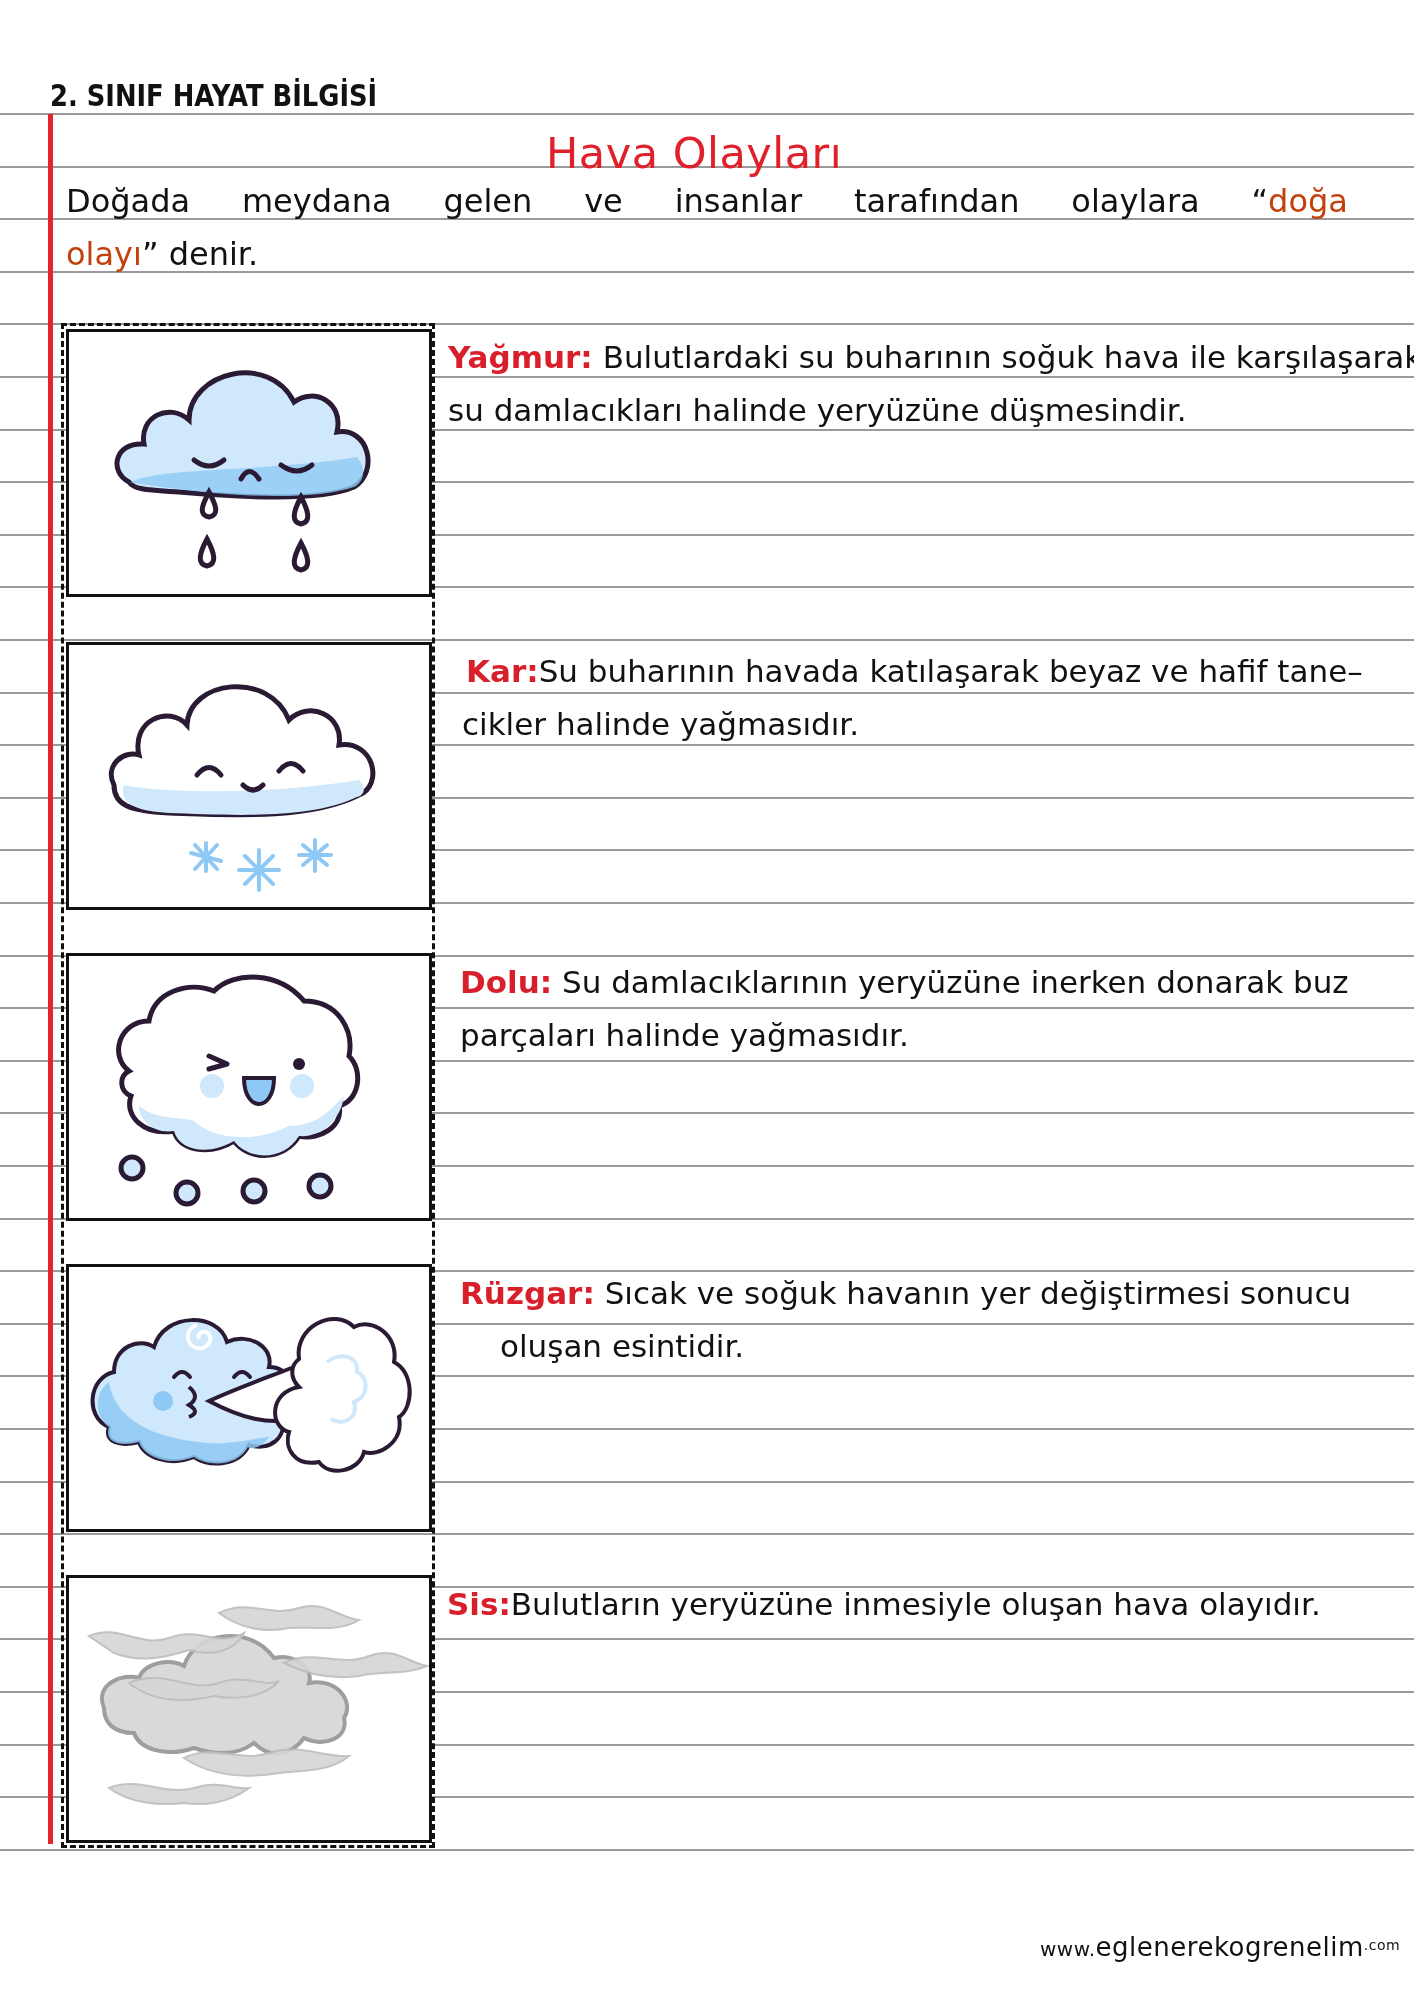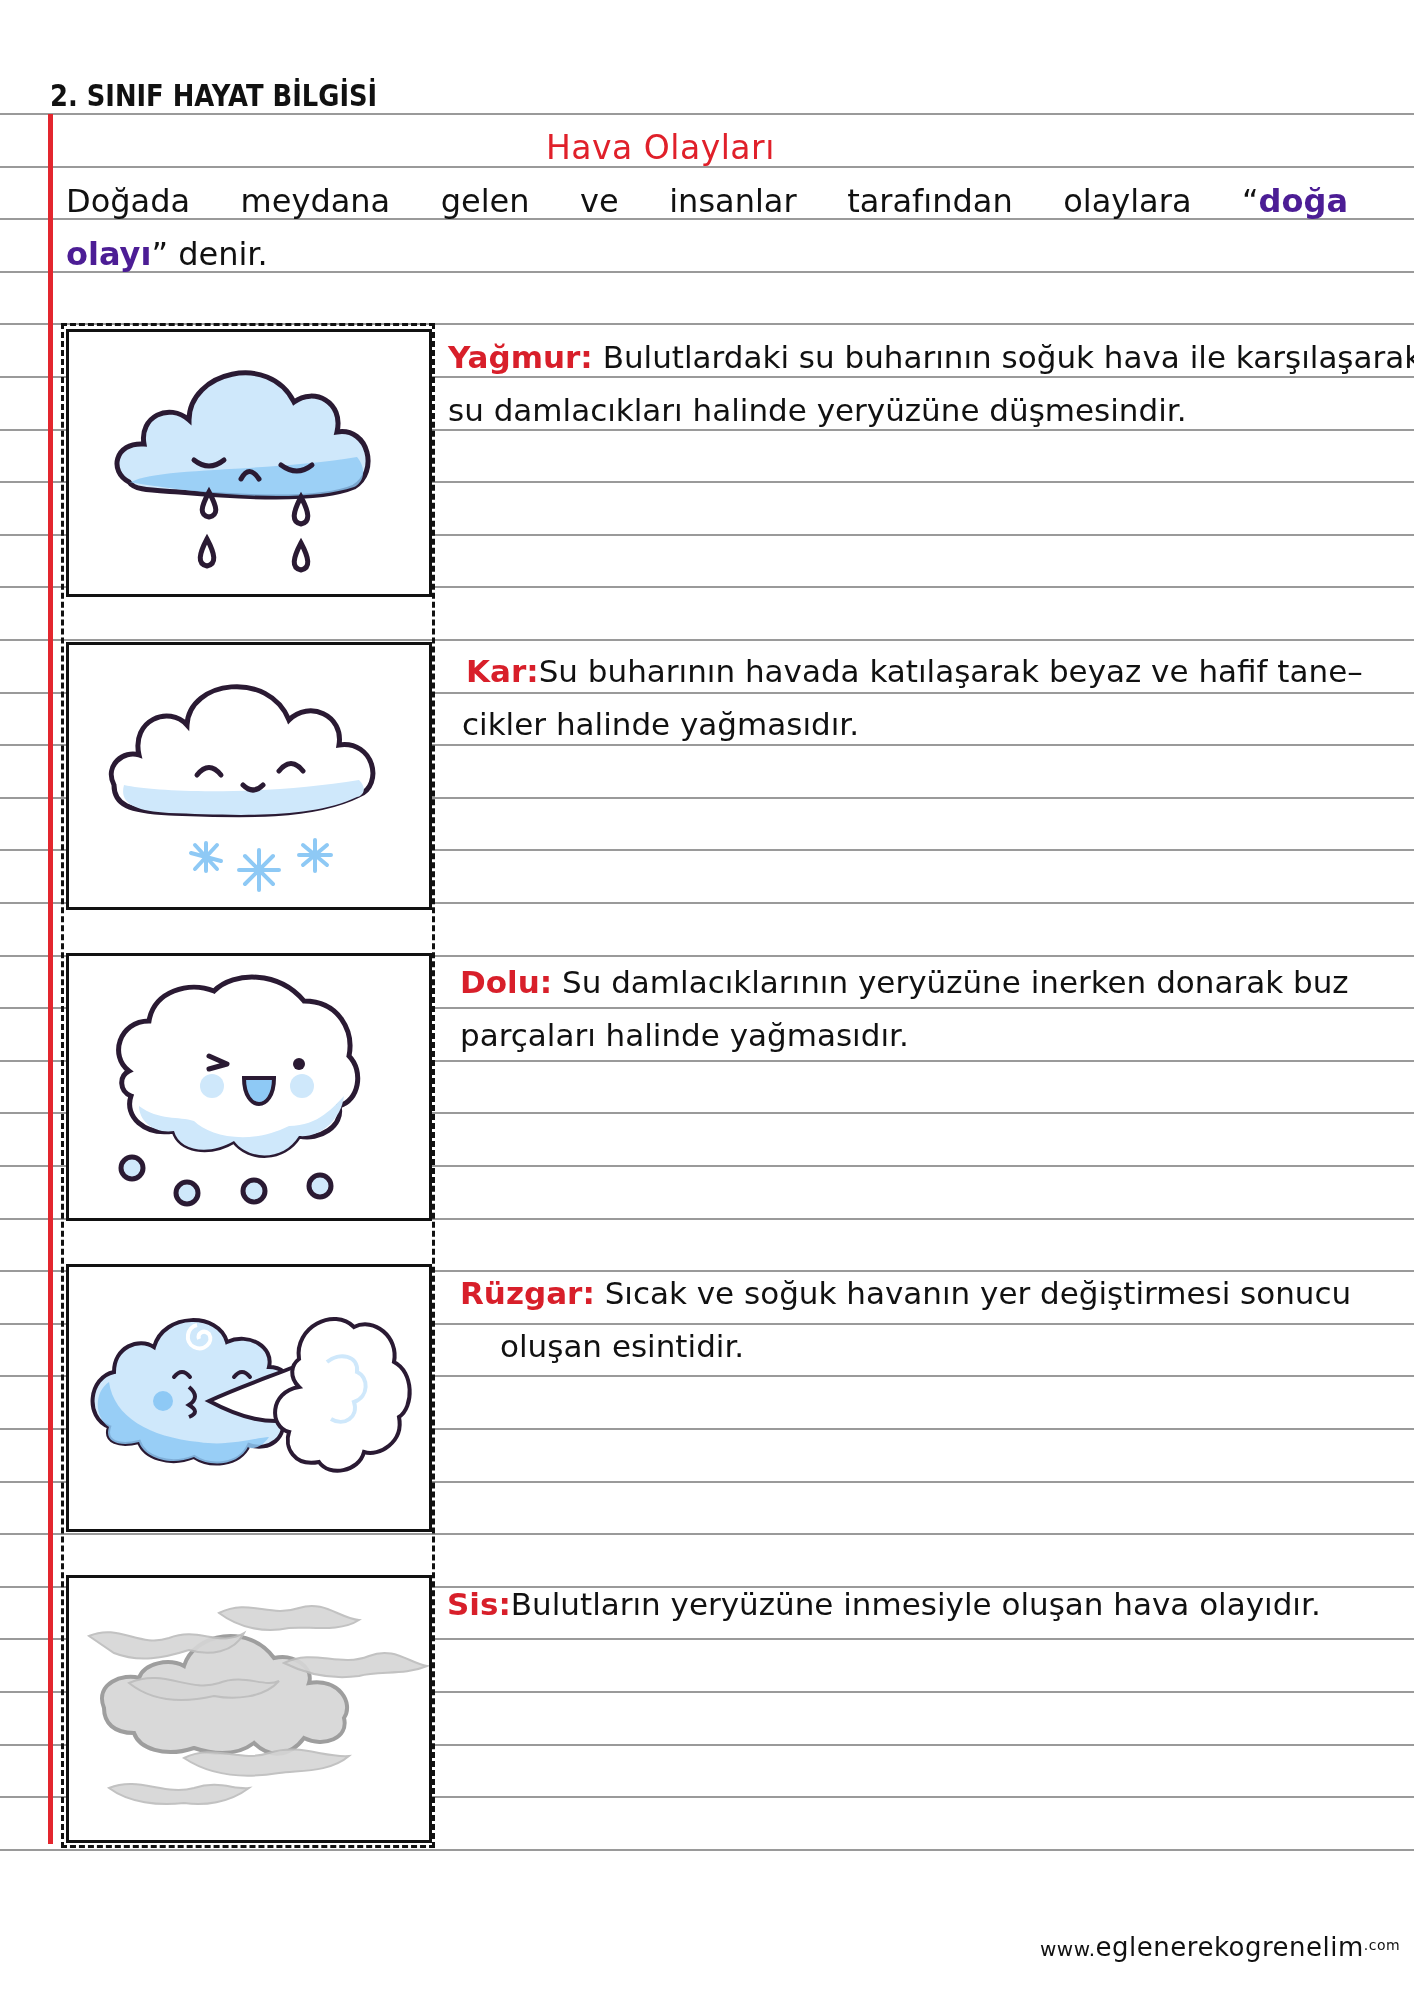--- a/index.html
+++ b/index.html
@@ -3,25 +3,25 @@
 <meta charset="utf-8">
 <style>
   html, body { margin:0; padding:0; }
   body { width:1414px; height:2000px; background:#ffffff; position:relative; overflow:hidden;
          font-family:"DejaVu Sans", sans-serif; color:#111; }
   .rules { position:absolute; left:0; top:0; width:1414px; height:2000px; }
   .rule { position:absolute; left:0; width:1414px; height:2px; background:#9a9a9a; }
   .margin-line { position:absolute; left:48px; top:114px; width:5px; height:1730px; background:#e3262e; }
   .heading { position:absolute; left:50px; top:78px; font-family:"DejaVu Sans", sans-serif; font-weight:bold;
              font-size:30px; letter-spacing:0px; transform:scaleX(0.86); transform-origin:left top; color:#111; }
-  .title { position:absolute; left:546px; top:128px; font-size:33px; color:#e0202a; letter-spacing:0.5px; }
+  .title { position:absolute; left:546px; top:128px; font-size:43px; color:#e0202a; letter-spacing:0.5px; }
   .intro { position:absolute; left:66px; width:1282px; font-size:32px; line-height:52.6px; color:#111; }
   .intro-l1 { top:175px; display:flex; justify-content:space-between; }
   .intro-l2 { top:228px; }
-  .red { color:#4c1d95; font-weight:bold;margin-top:7px; }
+  .red { color:#c2410c; font-weight:normal;margin-top:7px; }
   .dashed-box { position:absolute; left:61px; top:323px; width:368px; height:1519px; border:3px dashed #111; }
   .card { position:absolute; left:66px; width:360px; height:262px; border:3px solid #111; background:#fff; }
   .card svg { position:absolute; left:0; top:0; width:360px; height:262px; }
   .desc { position:absolute; font-size:31px; color:#111; line-height:52.6px; white-space:nowrap; }
   .term { color:#d81f2a; font-weight:bold; }
   .footer { position:absolute; left:1040px; top:1932px; font-size:20px; color:#111; letter-spacing:0.5px; }
   .footer .big { font-size:26px; }
   .footer .small { font-size:14px; vertical-align:6px; }
 </style>
 </head>

